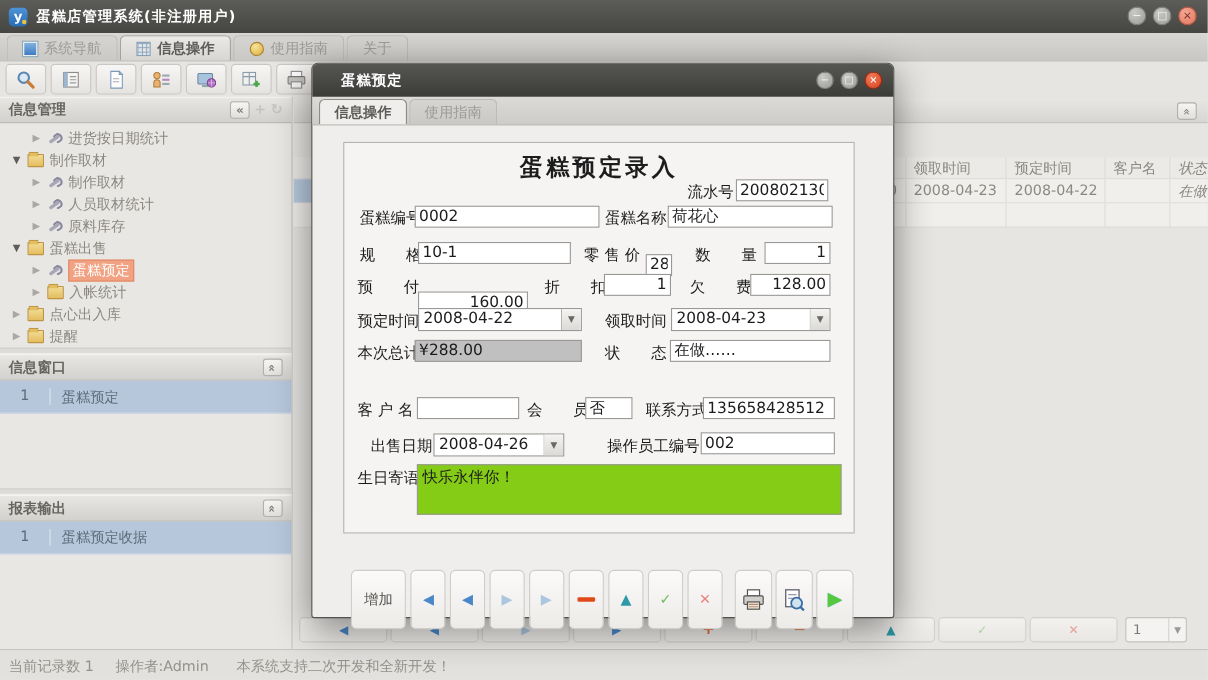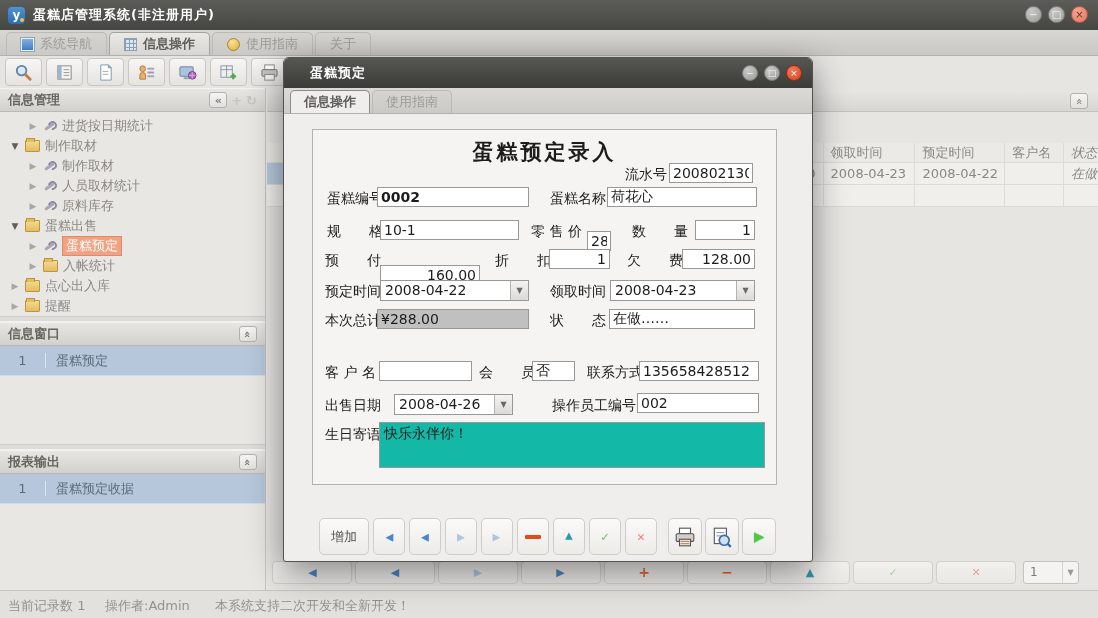--- a/index.html
+++ b/index.html
@@ -111,25 +111,25 @@
   
   .fpanel { top:71px; }
   .ftitle { position:absolute; left:0; top:8px; width:100%; text-align:center; font-size:21px; font-weight:bold; color:#1c1c1c; letter-spacing:3px; }
   .flabel { position:absolute; font-size:14px; color:#1c1c1c; white-space:pre; }
   .fin { position:absolute; height:20px; border:1px solid #9a9896; background:#fff; font-family:"DejaVu Sans",sans-serif; font-size:14px; color:#1c1c1c; padding:0 3px; }
   .fin.ra { text-align:right; }
   .fin.ro { background:#c0c0c0; }
   .combo { position:absolute; height:21px; border:1px solid #9a9896; background:#fff; display:flex; }
   .combo .cv { flex:1; font-size:14px; color:#1c1c1c; padding:1px 0 0 4px; }
   .combo .cb { width:18px; border-left:1px solid #b5b3b0; background:linear-gradient(#f4f3f1,#dcdad7); color:#6b6965; font-size:8px; display:flex; align-items:center; justify-content:center; border-radius:0 2px 2px 0; }
-  .fta { position:absolute; border:1px solid #9a9896; background:#14b8a6; font-family:"DejaVu Sans",sans-serif; font-size:14px; color:#1c1c1c; padding:2px 4px; resize:none; overflow:hidden; }
+  .fta { position:absolute; border:1px solid #9a9896; background:#84cc16; font-family:"DejaVu Sans",sans-serif; font-size:14px; color:#1c1c1c; padding:2px 4px; resize:none; overflow:hidden; }
 
   .dtoolbar { position:absolute; left:0; top:460px; width:100%; height:40px; }
-  .dbtn { position:absolute; top:0; height:37px; border:1px solid #cfcdca; border-radius:5px; background:linear-gradient(#fbfaf9,#ecebe8);
-    display:flex; align-items:center; justify-content:center; font-size:13px; color:#55534f; gap:1px;font-family:Liberation Mono, monospace; }
+  .dbtn { position:absolute; top:0; height:54px; border:1px solid #cfcdca; border-radius:5px; background:linear-gradient(#fbfaf9,#ecebe8);
+    display:flex; align-items:center; justify-content:center; font-size:13px; color:#55534f; gap:1px; }
   .dbtn svg { width:22px; height:22px; }
   .dash { width:16px; height:4px; background:#e04a1a; border-radius:1px; }
   .g-run { color:#55c840; font-size:17px; text-shadow:0 0 1px #2a8; }
 </style>
 </head>
 <body>
 
 <div class="titlebar">
   <div class="logo">
       <span>y</span>
@@ -417,21 +417,21 @@
       </div>
   </div>
 
   <div class="fpanel">
     <div class="ftitle">蛋糕预定录入</div>
 
     <span class="flabel" style="left:312px; top:36px;">流水号</span>
     <input class="fin" style="left: 356px; top: 33px; width: 84px;" value="2008021301">
 
     <span class="flabel" style="left:14px; top:60px;">蛋糕编号</span>
-    <input class="fin" style="left: 64px; top: 57px; width: 152px; font-weight: bold;" value="0002">
+    <input class="fin" style="left: 64px; top: 57px; width: 168px;" value="0002">
     <span class="flabel" style="left:237px; top:60px;">蛋糕名称</span>
     <input class="fin" style="left: 294px; top: 57px; width: 150px;" value="荷花心">
 
     <span class="flabel" style="left:14px; top:93px;">规　　格</span>
     <input class="fin" style="left: 67px; top: 90px; width: 139px;" value="10-1">
     <span class="flabel" style="left:218px; top:93px;">零 售 价</span>
     <input class="fin ra" style="left: 274px; top: 90px; width: 24px; margin-top: 11px;" value="288">
     <span class="flabel" style="left:319px; top:93px;">数　　量</span>
     <input class="fin ra" style="left: 382px; top: 90px; width: 60px;" value="1">
 
@@ -458,21 +458,21 @@
     <span class="flabel" style="left:237px; top:182px;">状　　态</span>
     <input class="fin" style="left: 296px; top: 179px; width: 146px;" value="在做……">
 
     <span class="flabel" style="left:12px; top:234px;">客 户 名</span>
     <input class="fin" style="left: 66px; top: 231px; width: 93px;" value="">
     <span class="flabel" style="left:166px; top:234px;">会　　员</span>
     <input class="fin" style="left: 219px; top: 231px; width: 43px;" value="否">
     <span class="flabel" style="left:274px; top:234px;">联系方式</span>
     <input class="fin" style="left: 326px; top: 231px; width: 120px;" value="135658428512">
 
-    <span class="flabel" style="left:12px; top:267px;">出售日期</span>
+    <span class="flabel" style="left:24px; top:267px;">出售日期</span>
     <div class="combo" style="left:81px; top:264px; width:119px;">
       <span class="cv">2008-04-26</span>
       <span class="cb">▼</span>
     </div>
     <span class="flabel" style="left:239px; top:267px;">操作员工编号</span>
     <input class="fin" style="left: 324px; top: 263px; width: 122px;" value="002">
 
     <span class="flabel" style="left:12px; top:296px;">生日寄语</span>
     <textarea class="fta" style="left: 66px; top: 292px; width: 386px; height: 46px;">快乐永伴你！</textarea>
   </div>

